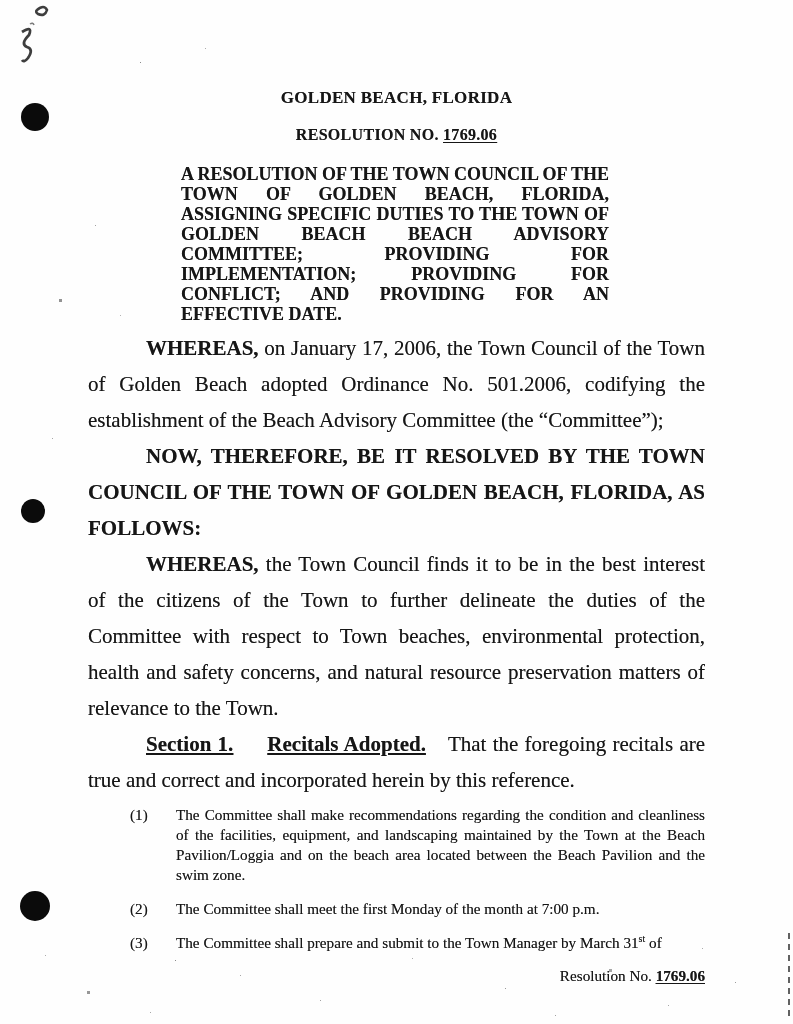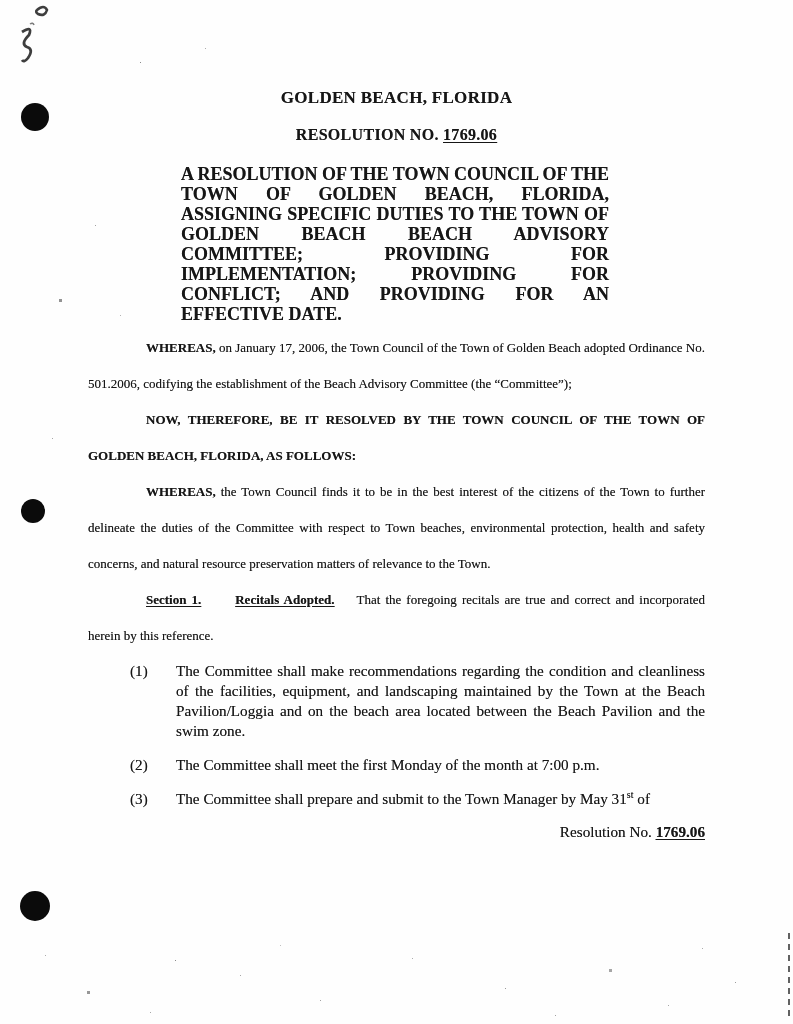--- a/index.html
+++ b/index.html
@@ -33,21 +33,21 @@
   .subject{
     margin:0 0 6px 93px;
     width:428px;
     font-weight:bold;
     font-size:18px;
     line-height:20px;
     text-align:justify;
   }
   .para{
     margin:0;
-    font-size:13px;
+    font-size:21px;
     line-height:36px;
     text-align:justify;
     text-indent:58px;
   }
   .para .lead{font-weight:bold;}
   .resolved{font-weight:bold;}
   .sec-label{font-weight:bold;text-decoration:underline;text-underline-offset:2px;margin-right:34px;}
   .sec-title{font-weight:bold;text-decoration:underline;text-underline-offset:2px;margin-right:22px;}
   .duties{margin:7px 0 0 42px;}
   .duty{display:flex;margin:0 0 14px 0;font-size:15.2px;line-height:20px;}
@@ -134,21 +134,21 @@
         <div class="duty-text">The Committee shall make recommendations regarding the condition and cleanliness of the facilities, equipment, and landscaping maintained by the Town at the Beach Pavilion/Loggia and on the beach area located between the Beach Pavilion and the swim zone.</div>
       </div>
 
       <div class="duty">
         <div class="duty-num">(2)</div>
         <div class="duty-text">The Committee shall meet the first Monday of the month at 7:00 p.m.</div>
       </div>
 
       <div class="duty">
         <div class="duty-num">(3)</div>
-        <div class="duty-text"><span>The Committee shall prepare and submit to the Town Manager by May 31</span><sup>st</sup><span> of</span></div>
+        <div class="duty-text"><span>The Committee shall prepare and submit to the Town Manager by March 31</span><sup>st</sup><span> of</span></div>
       </div>
 
     </div>
 
     <div class="footer"><span>Resolution No. </span><span class="b u">1769.06</span></div>
 
   </div>
 </div>
 
 </body></html>

